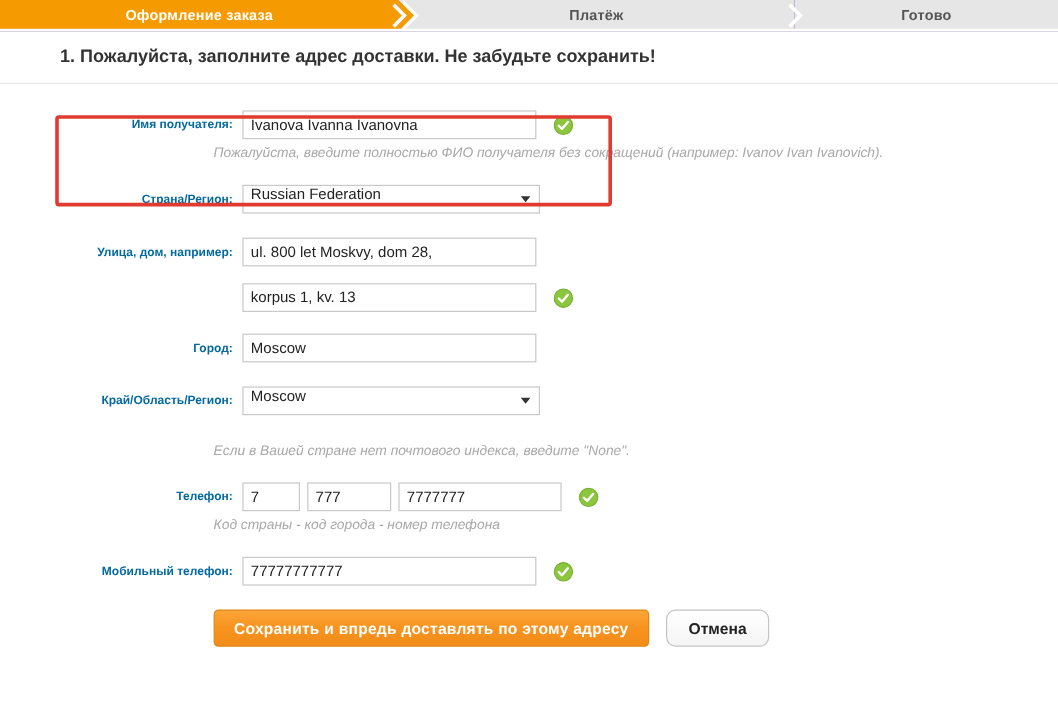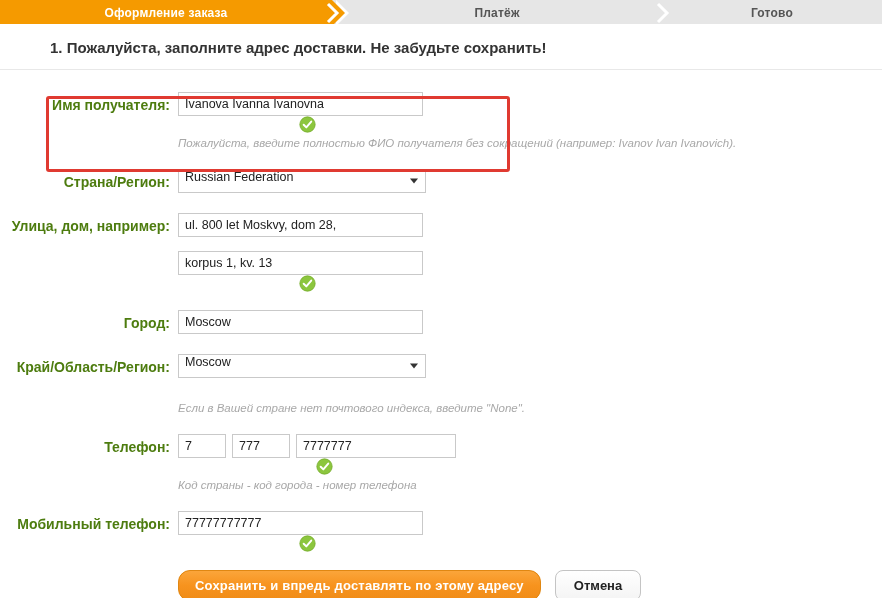--- a/index.html
+++ b/index.html
@@ -115,49 +115,49 @@
     display: flex;
     align-items: flex-start;
     margin-bottom: 0;
   }
   .row-gap-sm { height: 12px; }
   .row-gap-md { height: 18px; }
   .label {
     width: 170px;
     text-align: right;
     padding-right: 8px;
-    font-size: 14px;
-    font-weight: bold;
-    color: #4d7c0f;
+    font-size: 10px;
+    font-weight: bold;
+    color: #0369a1;
     line-height: 26px;
     white-space: nowrap;
+    margin-left: 24px;
   }
   .field {
     position: relative;
     display: flex;
     align-items: center;
-    flex-direction: column;
   }
 
   input.txt, .selectbox {
     box-sizing: border-box;
     height: 24px;
     border: 1px solid #c9c9c9;
     background: #ffffff;
     font-family: "Liberation Sans", sans-serif;
     font-size: 12.5px;
     color: #222222;
     padding: 0 6px;
     outline: none;
     border-radius: 0;
   }
   input.txt.wide   { width: 245px; }
   input.txt.small  { width: 48px; }
-  input.txt.mid    { width: 58px; }
-  input.txt.phone3 { width: 160px; }
+  input.txt.mid    { width: 70px; }
+  input.txt.phone3 { width: 136px; }
 
   .selectbox {
     width: 248px;
     position: relative;
     display: flex;
     align-items: flex-start;
     padding-right: 20px;
     background: #ffffff;
   }
   .selectbox .sel-text {
@@ -217,21 +217,21 @@
     display: flex;
     align-items: center;
     padding-left: 178px;
     padding-top: 18px;
     gap: 14px;
   }
   .btn-primary {
     background: linear-gradient(to bottom, #fba53a 0%, #f7931e 50%, #f08c17 100%);
     background-color: #f7931e;
     border: 1px solid #e08712;
-    border-radius: 12px;
+    border-radius: 4px;
     color: #ffffff;
     font-family: "Liberation Sans", sans-serif;
     font-size: 13px;
     font-weight: bold;
     padding: 7px 16px;
     cursor: pointer;
     letter-spacing: .2px;
     white-space: nowrap;
   }
   .btn-secondary {

